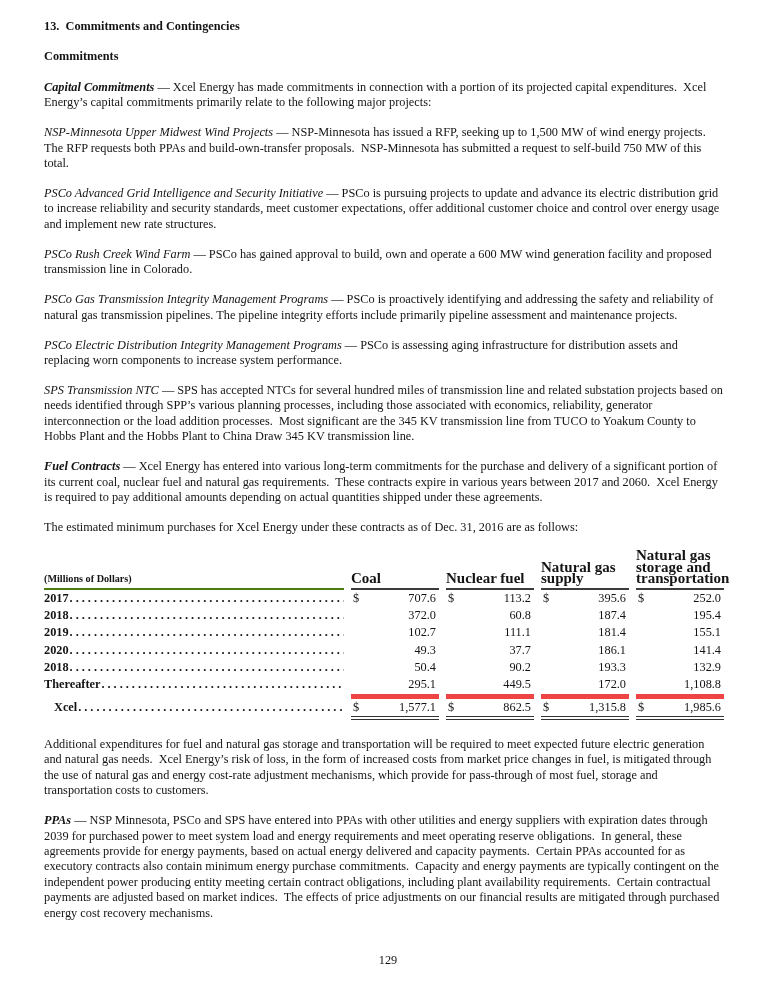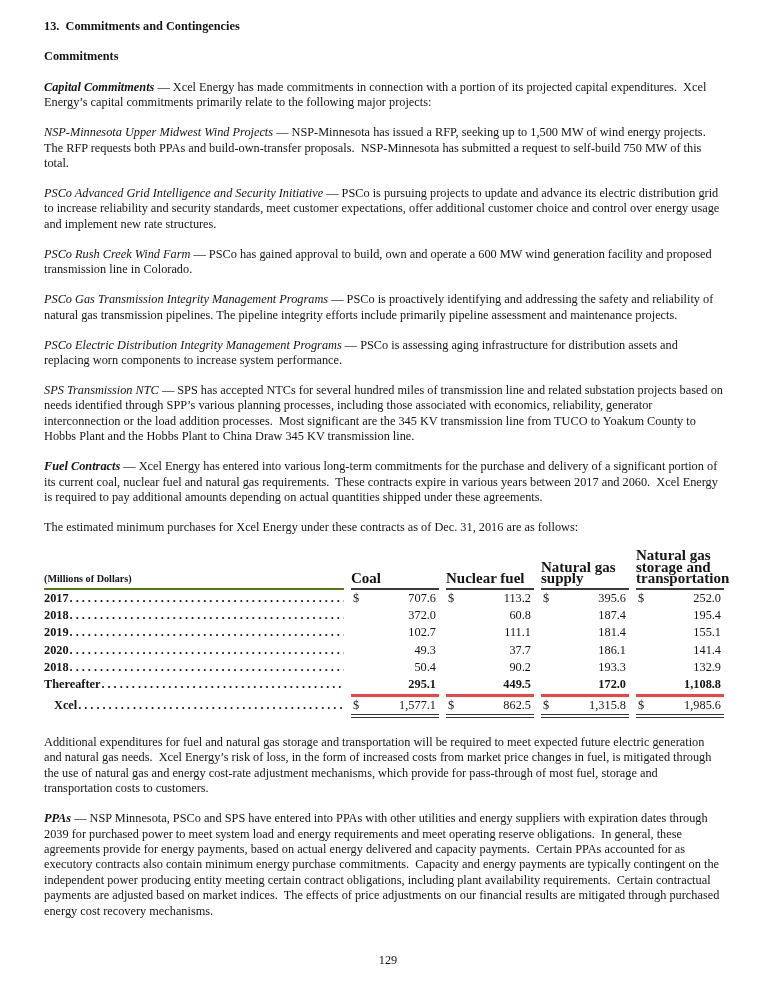--- a/index.html
+++ b/index.html
@@ -31,21 +31,21 @@
   .t-label .dots { flex:1 1 auto; min-width:0; overflow:hidden; white-space:nowrap; margin-left:1px; }
   .t-label .dots::after {
     content:"...................................................................................................";
     letter-spacing:3px;
   }
   .t-group {
     flex:0 0 88px; width:88px; margin-left:7px; display:flex;
     justify-content:space-between; align-items:baseline;
     padding:0 3px 1px 2px; box-sizing:border-box;
   }
-  .row-thereafter .t-group { border-bottom:3px solid #ef4444;font-weight:bold; }
+  .row-thereafter .t-group { border-bottom:5px solid #ef4444; }
   .row-total .t-group { border-bottom:4px double #333333; }
   .row-total .t-label { padding-left:10px; }
 
   .page-num {
     position:absolute; bottom:32px; left:8px; right:0; text-align:center;
     font-size:12.3px; color:#141414;
   }
 </style>
 </head>
 <body>

